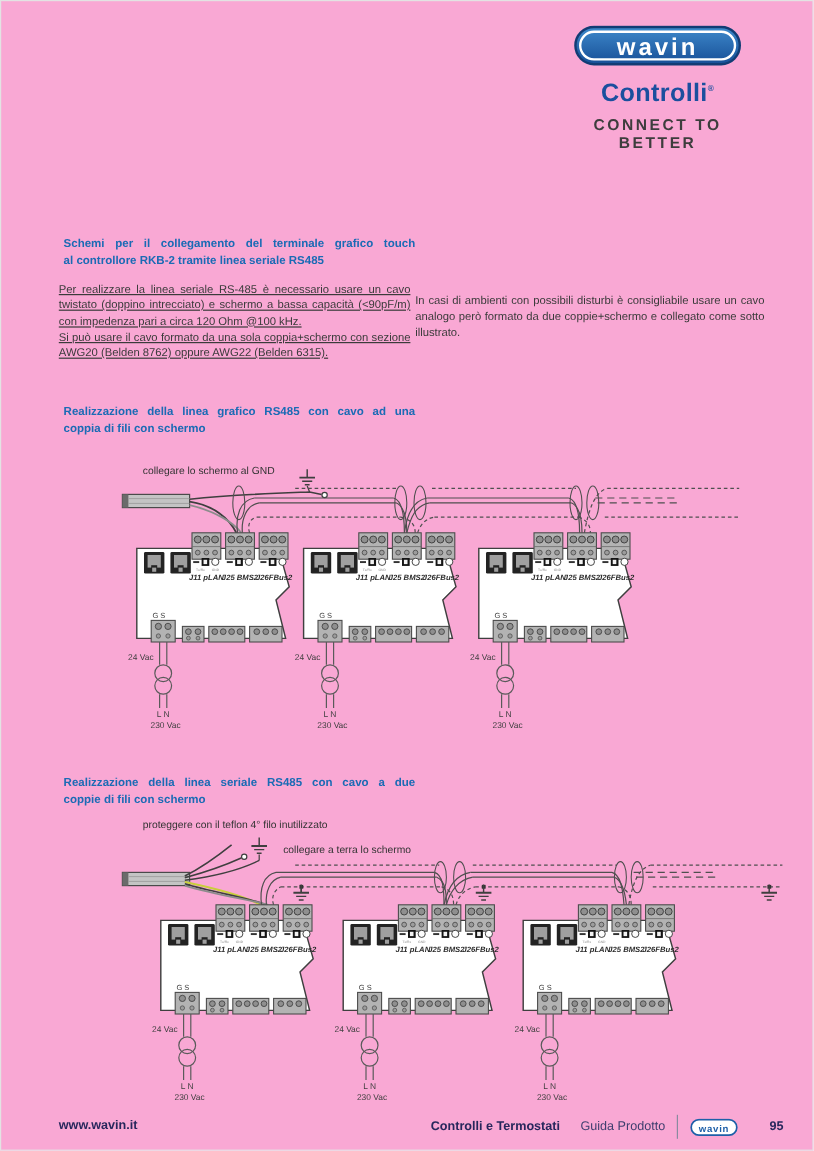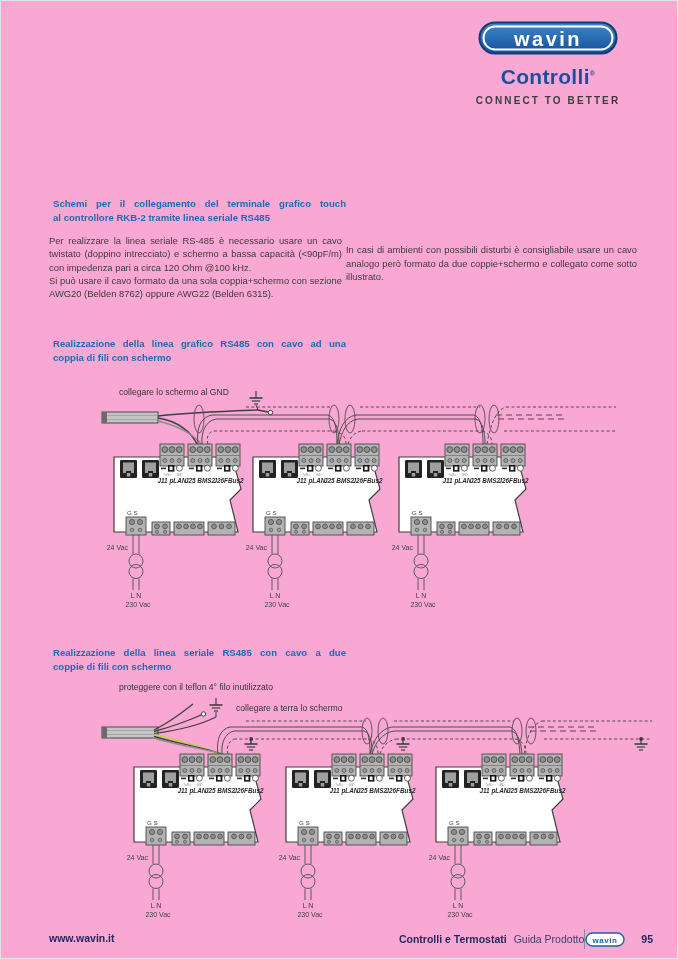--- a/index.html
+++ b/index.html
@@ -5,34 +5,34 @@
   html,body{margin:0;padding:0;background:#fff;}
   .page{
     position:relative;width:678px;height:959px;background:#f9a8d4;
     font-family:"Liberation Sans",sans-serif;color:#3b3b3b;overflow:hidden;
     border:1px solid #e3e3e3;box-sizing:border-box;
   }
   
   .logo-block{position:absolute;left:468px;top:20px;width:158px;text-align:center;}
   .chemidro{font-weight:bold;color:#1b4f9e;font-size:21px;letter-spacing:.3px;margin-top:6px;}
   .chemidro sup{font-size:7px;}
-  .tagline{margin-top:6px;font-weight:bold;color:#3d3d3d;font-size:10px;letter-spacing:2.1px;}
+  .tagline{margin-top:6px;font-weight:bold;color:#3d3d3d;font-size:13px;letter-spacing:2.1px;}
   
   .h-blue{position:absolute;left:52px;width:293px;color:#1b6bb5;font-weight:bold;font-size:9.6px;line-height:13.5px;}
   .jline{text-align:justify;text-align-last:justify;display:block;}
   .cols{position:absolute;top:233px;left:48px;width:588px;font-size:9.4px;line-height:13.3px;}
   .col-left{position:absolute;left:0;top:0;width:293px;text-align:justify;}
   .col-right{position:absolute;left:297px;top:0;width:291px;text-align:justify;}
-  .col-left .blk{margin:0;}
+  .col-left .blk{margin:0;text-decoration:underline;}
   
   .diag{position:absolute;left:95px;}
   
   .footer{position:absolute;left:0;top:928px;width:678px;height:22px;font-size:10.5px;color:#27275c;}
   .footer .site{position:absolute;left:48px;top:3px;font-weight:bold;}
-  .footer .right{position:absolute;right:26px;top:0;display:flex;align-items:center;}
+  .footer .right{position:absolute;right:26px;top:0;display:flex;align-items:center;gap:10px;}
   .footer .doc-bold{font-weight:bold;}
   .footer .doc-reg{font-weight:normal;color:#3e3e6e;margin-left:-5px;padding-left:12px;}
   .footer .vbar{width:1px;height:20px;background:#8a8aa0;}
   .footer .pagenum{font-weight:bold;margin-left:16px;}
   svg text{font-family:"Liberation Sans",sans-serif;}
 </style>
 </head>
 <body>
 
 <div class="page">

